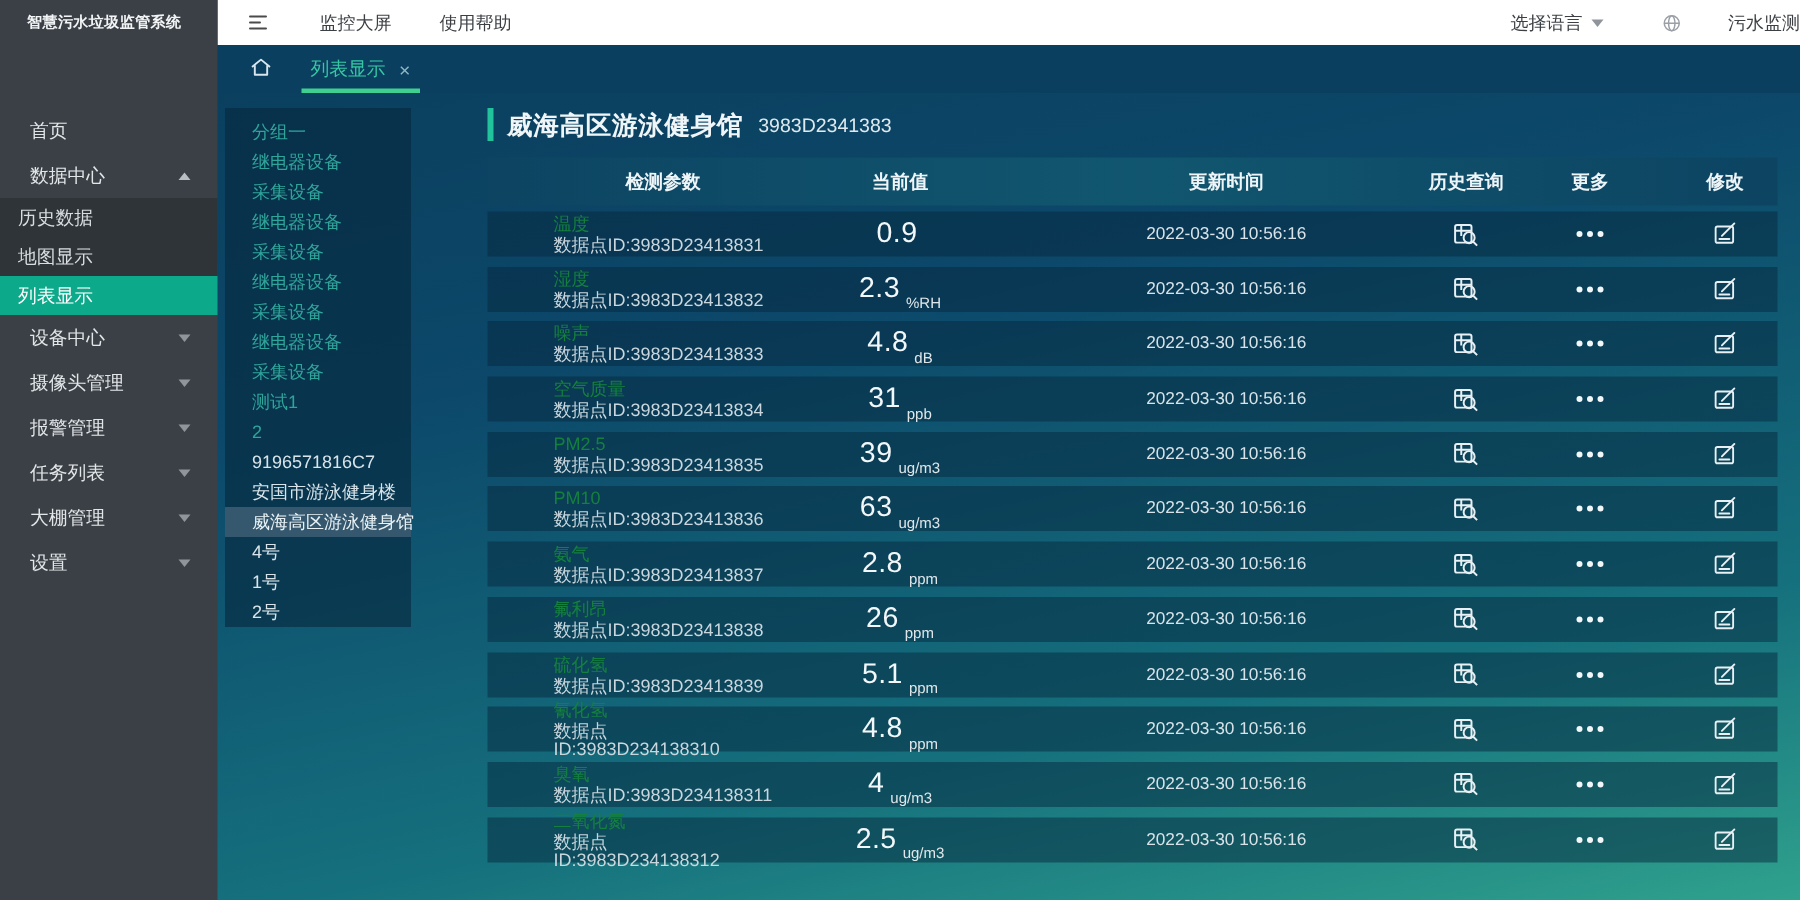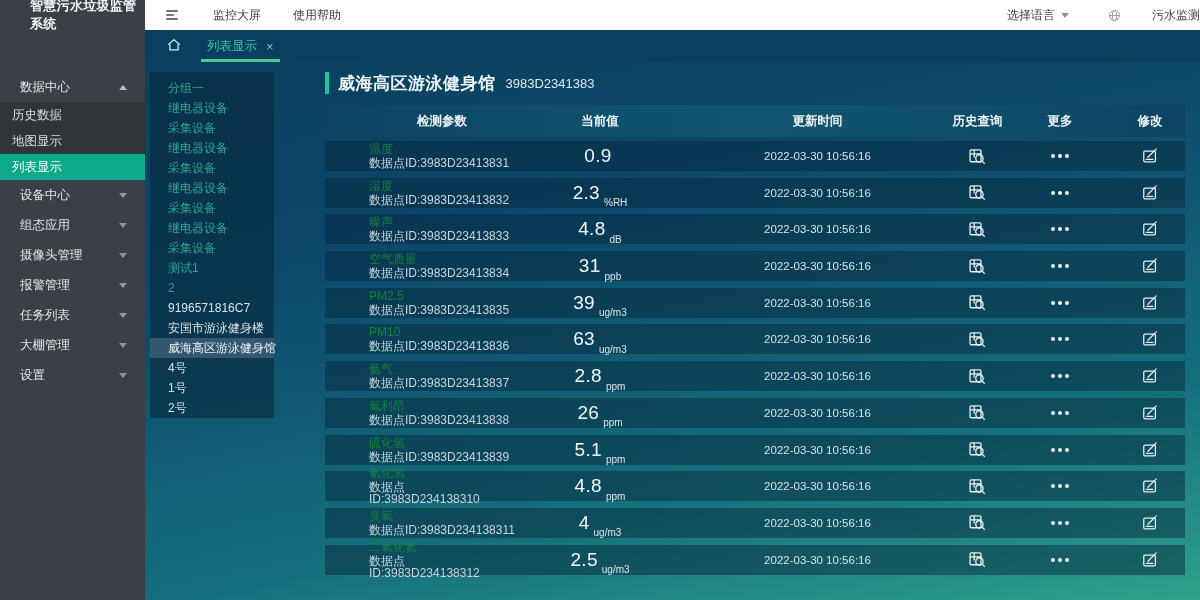--- a/index.html
+++ b/index.html
@@ -25,22 +25,22 @@
   
   .tabbar { position:absolute; left:145px; top:30px; right:0; height:32px; background:#0b3f5f; z-index:4; }
   .tab-home { position:absolute; left:20px; top:6px; cursor:pointer; }
   .tab-active { position:absolute; left:48px; top:0; height:32px; padding:0 14px; display:flex; align-items:center;
     font-size:12.5px; color:#36c8a4; cursor:pointer; }
   .tab-active::after { content:""; position:absolute; left:8px; right:8px; bottom:0; height:3px; background:#3fd08f; }
   .tab-close { margin-left:9px; color:#8fb6c4; font-size:13px; line-height:1; cursor:pointer; }
 
   
   .sidebar { position:absolute; left:0; top:0; width:145px; height:600px; background:#3b4046; z-index:6; }
-  .app-title { height:30px; display:flex; align-items:center; padding-left:30px;
-    font-size:13px; font-weight:bold; color:#f2f4f5; letter-spacing:.3px; }
+  .app-title { height:30px; display:flex; align-items:center; padding-left:18px;
+    font-size:10px; font-weight:bold; color:#f2f4f5; letter-spacing:.3px; }
   .menu { margin-top:42px; }
   .menu-item { height:28px; display:flex; align-items:center; padding:0 18px 0 20px;
     font-size:12.5px; color:#e2e6e9; cursor:pointer; }
   .menu-item.lv1 { height:30px; }
   .menu-item .mlabel { flex:1; }
   .submenu { background:#2f3439; }
   .submenu .menu-item { height:26px; padding-left:12px; color:#d8dde0; }
   .submenu .menu-item.active { background:#0ca98a; color:#ffffff; }
 
   
@@ -119,34 +119,33 @@
   <span class="tab-active">
     <span>列表显示</span>
     <span class="tab-close">×</span>
   </span>
 </div>
 
 <div class="sidebar">
   <div class="app-title">智慧污水垃圾监管系统</div>
   <div class="menu">
       <div class="menu-item lv1">
+        <span class="mlabel">首页</span>
+      </div>
+      <div class="menu-item lv1">
         <span class="mlabel">数据中心</span>
         <span class="caret-up"></span>
       </div>
       <div class="submenu">
         <div class="menu-item">历史数据</div>
         <div class="menu-item">地图显示</div>
         <div class="menu-item active">列表显示</div>
       </div>
       <div class="menu-item lv1">
         <span class="mlabel">设备中心</span>
-        <span class="caret-down"></span>
-      </div>
-      <div class="menu-item lv1">
-        <span class="mlabel">组态应用</span>
         <span class="caret-down"></span>
       </div>
       <div class="menu-item lv1">
         <span class="mlabel">摄像头管理</span>
         <span class="caret-down"></span>
       </div>
       <div class="menu-item lv1">
         <span class="mlabel">报警管理</span>
         <span class="caret-down"></span>
       </div>

